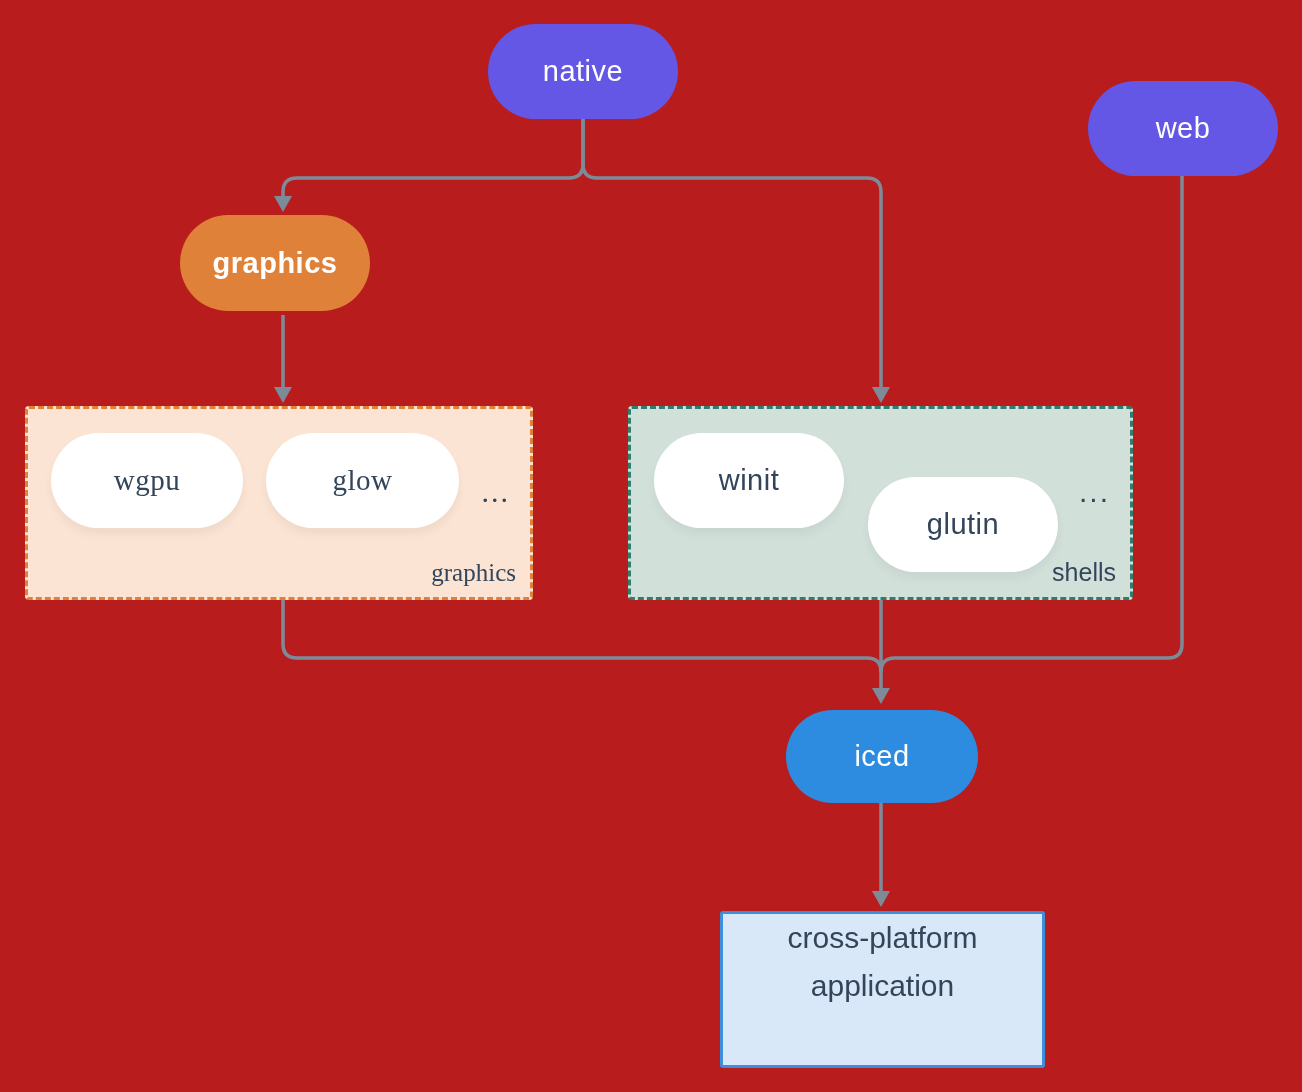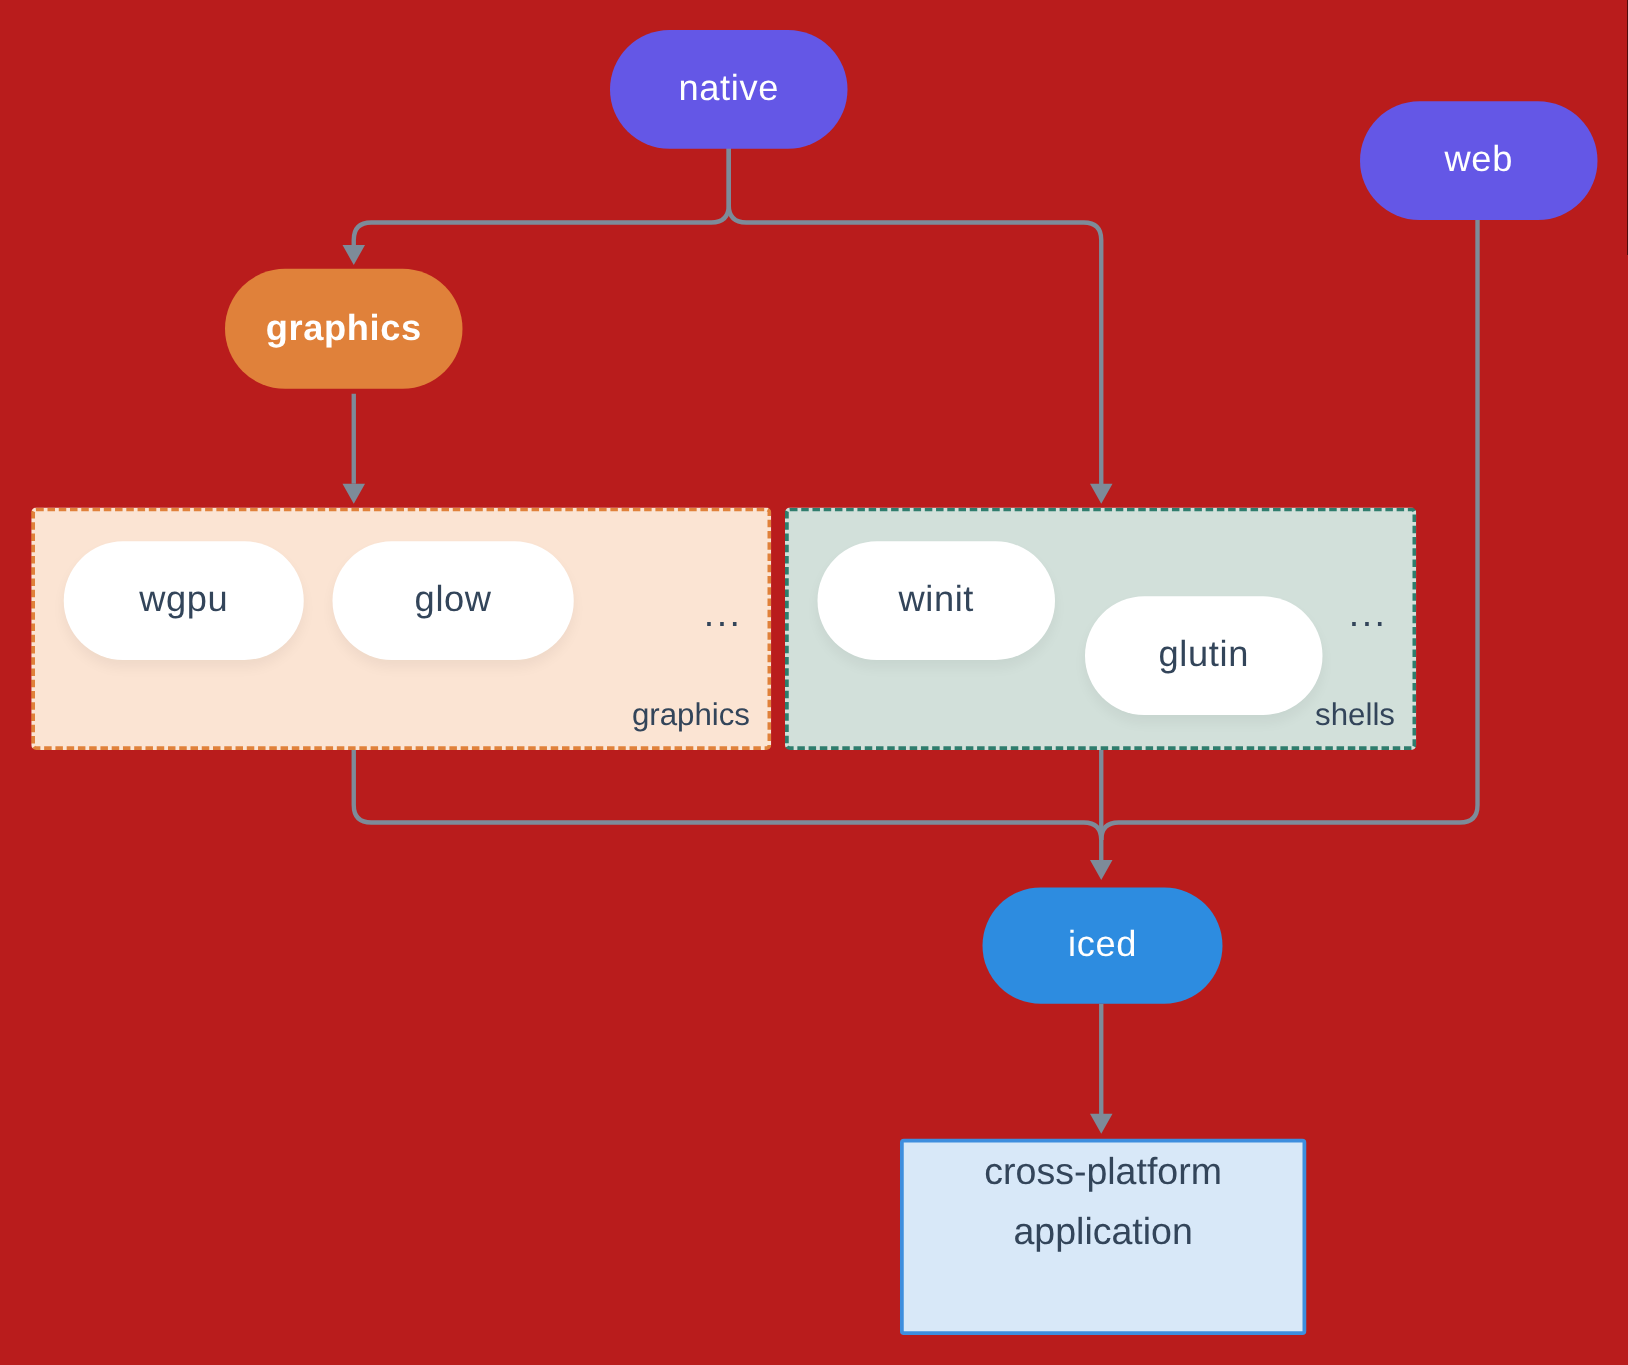--- a/index.html
+++ b/index.html
@@ -42,23 +42,24 @@
 
   .group {
     position: absolute;
     top: 406px;
     height: 194px;
     box-sizing: border-box;
     border-radius: 4px;
   }
   .group-renderers {
     left: 25px;
-    width: 592px;
+    width: 508px;
     background: #fbe4d3;
     border: 3px dashed #e0813a;
+    font-family: Liberation Serif, serif;
   }
   .group-shells {
     left: 628px;
     width: 505px;
     background: #d2e0da;
     border: 3px dashed #2f7d6d;
   }
   .pill-white {
     background: #ffffff;
     color: #33455a;

